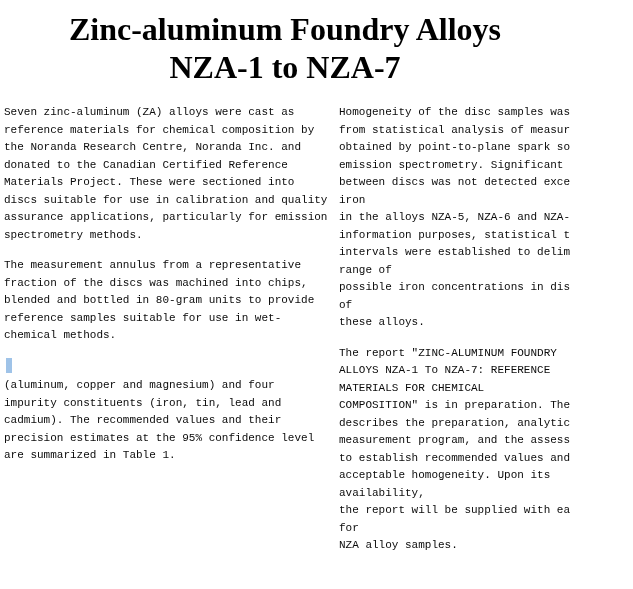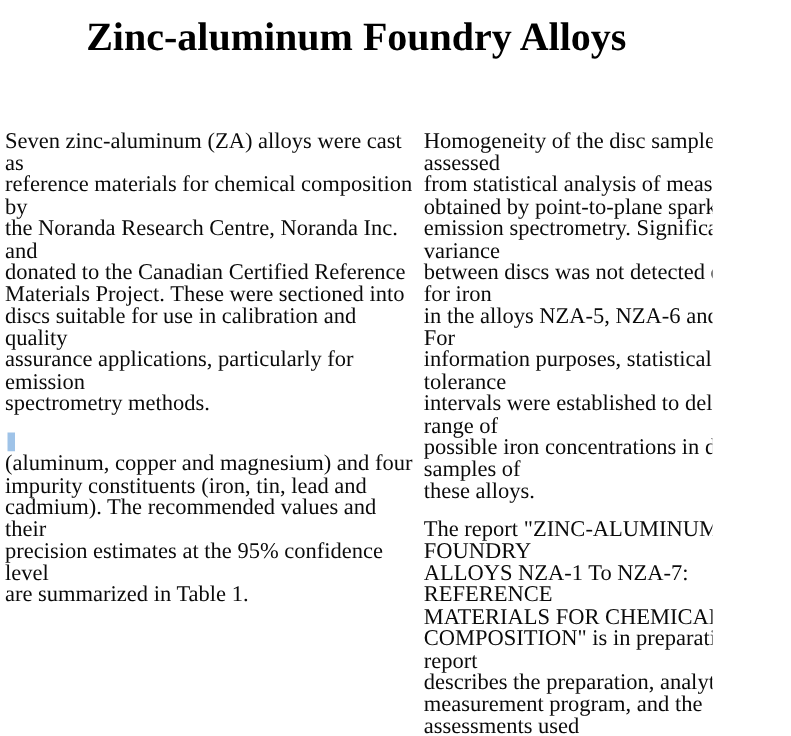--- a/index.html
+++ b/index.html
@@ -38,50 +38,57 @@
   .col-left {
     left: 4px;
     width: 330px;
   }
   .col-right {
     left: 339px;
     width: 300px;
   }
   .col p {
     margin: 0 0 13px 0;
-    font-size: 18px;
+    font-size: 11px;
     line-height: 17.5px;
     white-space: pre-line;
+    font-family: Liberation Mono, monospace;
   }
   .cursor {
     display: inline-block;
     width: 6px;
     height: 15px;
     margin-left: 2px;
     vertical-align: -2px;
   }
 </style>
 </head>
 <body>
 
 <div class="page">
 
   <h1 class="title">
     <span class="title-line">Zinc-aluminum Foundry Alloys</span>
+    <span class="title-line">NZA-1 to NZA-7</span>
   </h1>
 
   <div class="col col-left">
     <p>Seven zinc-aluminum (ZA) alloys were cast as
 reference materials for chemical composition by
 the Noranda Research Centre, Noranda Inc. and
 donated to the Canadian Certified Reference
 Materials Project. These were sectioned into
 discs suitable for use in calibration and quality
 assurance applications, particularly for emission
 spectrometry methods.</p>
+    <p>The measurement annulus from a representative
+fraction of the discs was machined into chips,
+blended and bottled in 80-gram units to provide
+reference samples suitable for use in wet-
+chemical methods.</p>
     <p><span class="cursor" style="background: rgb(159, 195, 232);"></span><span>
 (aluminum, copper and magnesium) and four
 impurity constituents (iron, tin, lead and
 cadmium). The recommended values and their
 precision estimates at the 95% confidence level
 are summarized in Table 1.</span></p>
   </div>
 
   <div class="col col-right">
     <p>Homogeneity of the disc samples was assessed

